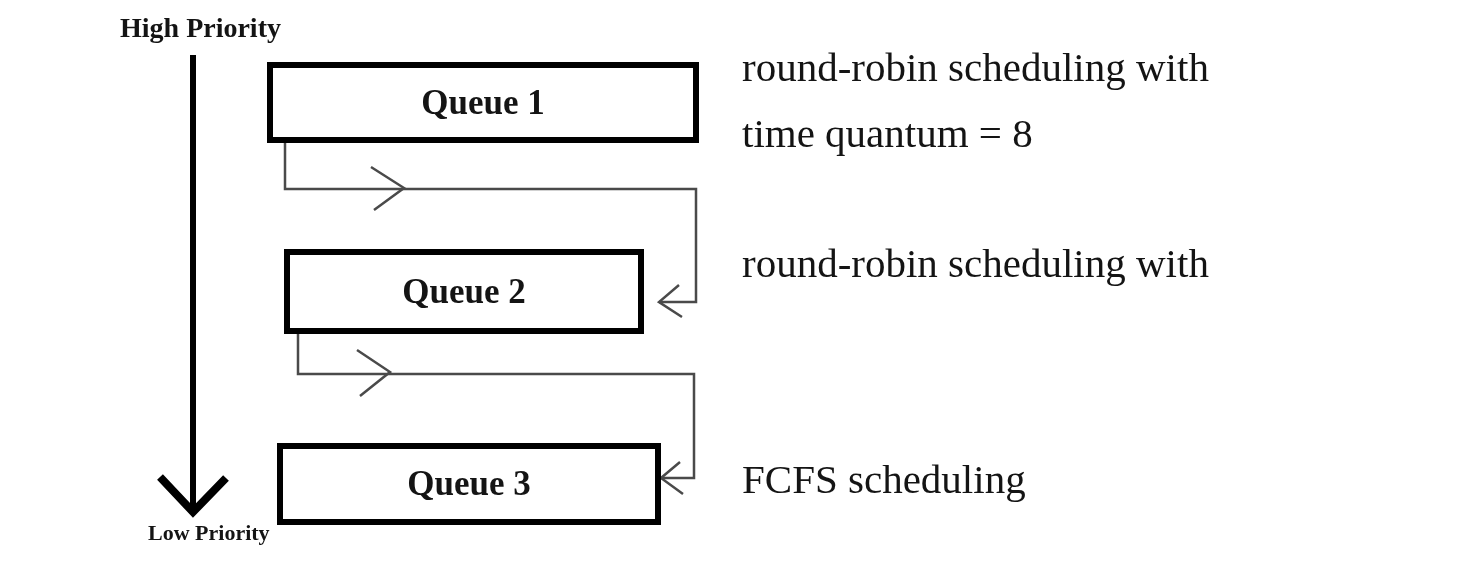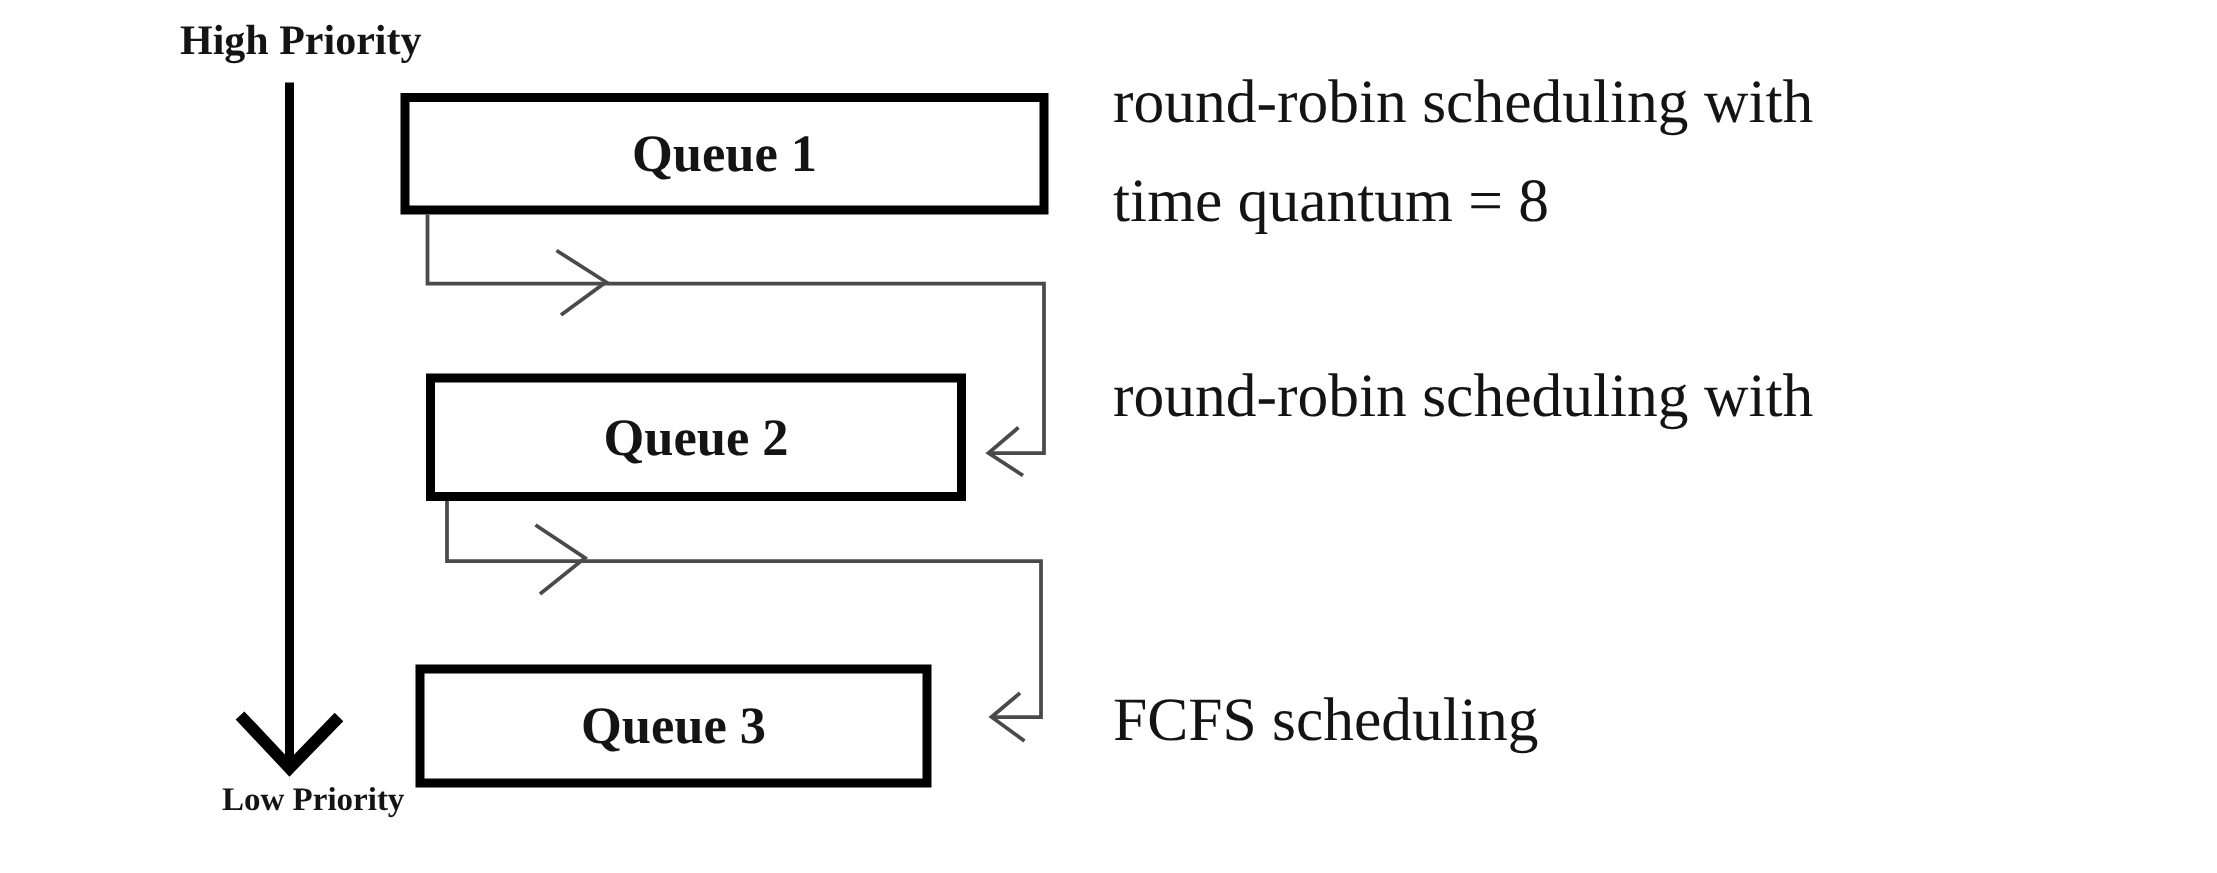--- a/index.html
+++ b/index.html
@@ -40,21 +40,21 @@
     position:absolute;
     box-sizing:border-box;
     border:6px solid var(--box-border);
     background:var(--background);
     display:flex;
     align-items:center;
     justify-content:center;
   }
   .qbox.q1{left:267px;top:62px;width:432px;height:81px;}
   .qbox.q2{left:272px;top:249px;width:360px;height:85px;margin-left:12px;}
-  .qbox.q3{left:277px;top:443px;width:344px;height:82px;}
+  .qbox.q3{left:277px;top:443px;width:384px;height:82px;}
   .qlabel{
     font-weight:bold;
     font-size:35px;
     color:var(--text);
     white-space:nowrap;
   }
   .ann{
     position:absolute;
     left:714px;
     font-size:41px;

